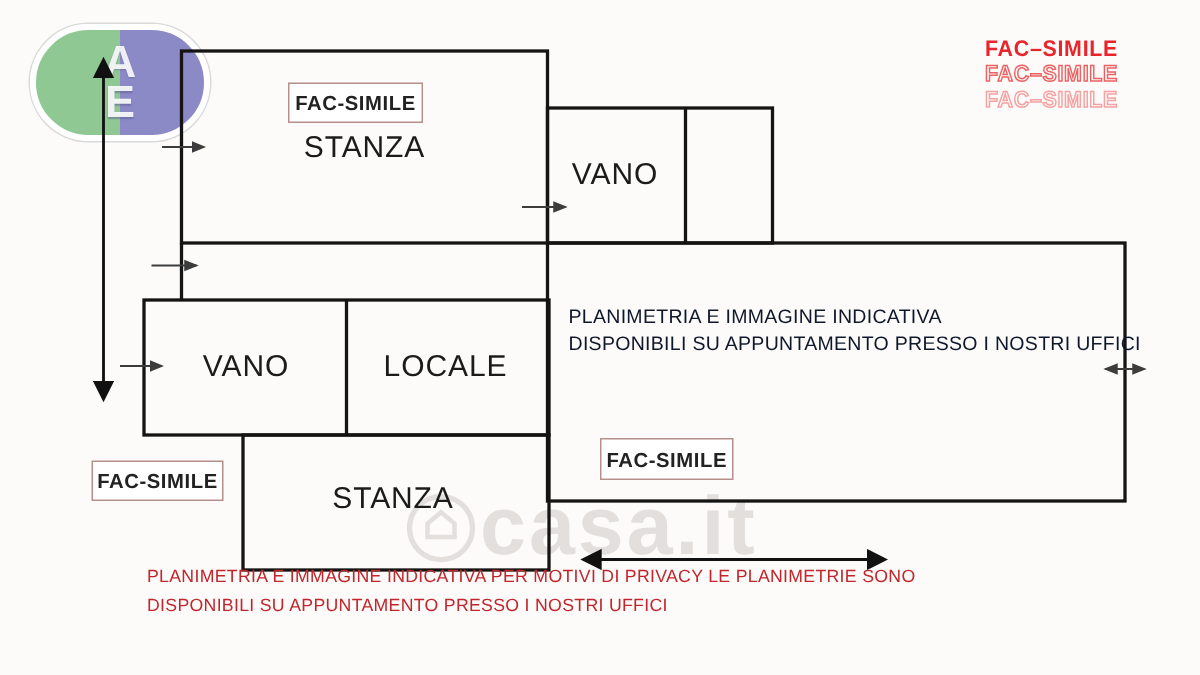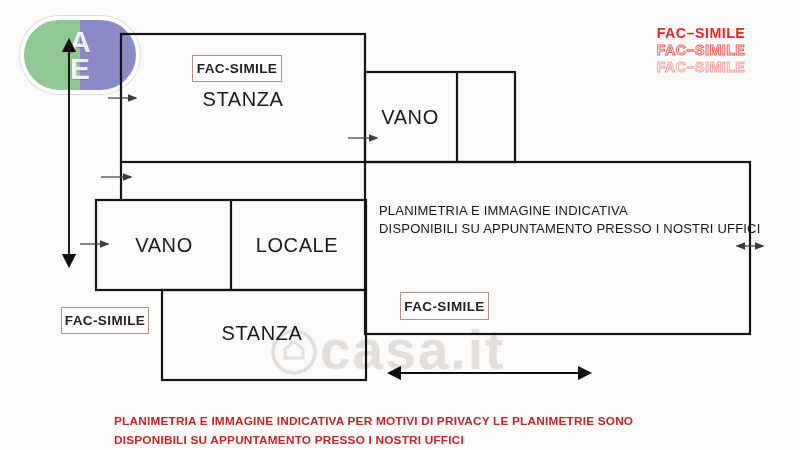--- a/index.html
+++ b/index.html
@@ -51,23 +51,23 @@
   .fs-box{
     position:absolute;z-index:4;border:1.5px solid #b5908b;background:rgba(255,255,255,.85);
     font-size:13.5px;color:#222;display:flex;align-items:center;justify-content:center;
     letter-spacing:.4px;white-space:nowrap;font-weight:bold;
   }
   .notice{
     position:absolute;left:379px;top:202px;z-index:4;
     font-size:13px;line-height:18px;color:#0f172a;white-space:nowrap;letter-spacing:.2px;
   }
   .footer-note{
-    position:absolute;left:98px;top:412px;z-index:4;
-    font-weight:bold;font-size:11.8px;line-height:18.5px;color:#c0262c;
-    white-space:nowrap;letter-spacing:.2px;margin-left:16px;
+    position:absolute;left:98px;top:375px;z-index:4;
+    font-weight:normal;font-size:11.8px;line-height:18.5px;color:#c0262c;
+    white-space:nowrap;letter-spacing:.2px;
   }
 </style>
 </head>
 <body>
 
 <div class="screen">
 
   <div class="logo">
     <span>A</span>
     <span>E</span>

